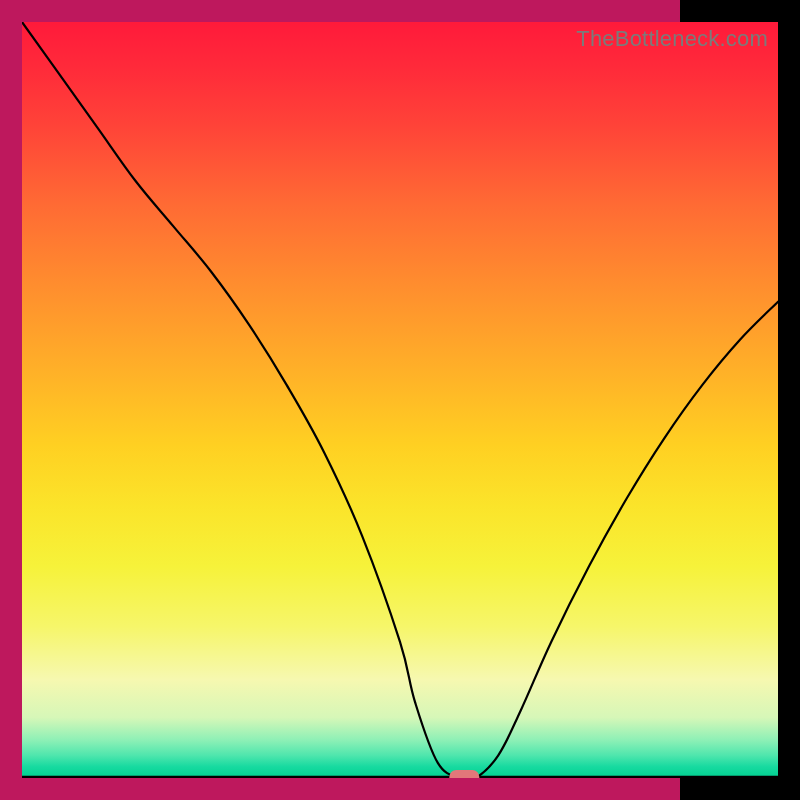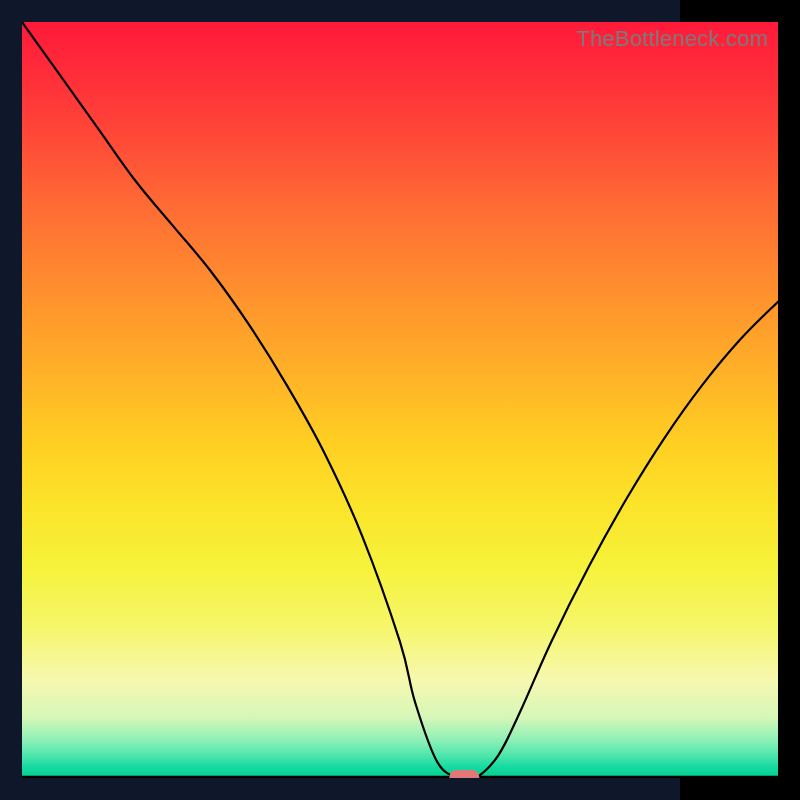--- a/index.html
+++ b/index.html
@@ -8,21 +8,21 @@
     width: 800px;
     height: 800px;
     overflow: hidden;
     background: #000;
     font-family: Arial, Helvetica, sans-serif;
   }
   .frame {
     position: relative;
     width: 680px;
     height: 800px;
-    background: #0f172a;
+    background: #be185d;
   }
   .plot-area {
     position: absolute;
     left: 22px;
     top: 22px;
     width: 756px;
     height: 756px;
     background: linear-gradient(
       to bottom,
       #ff1a3a 0%,

